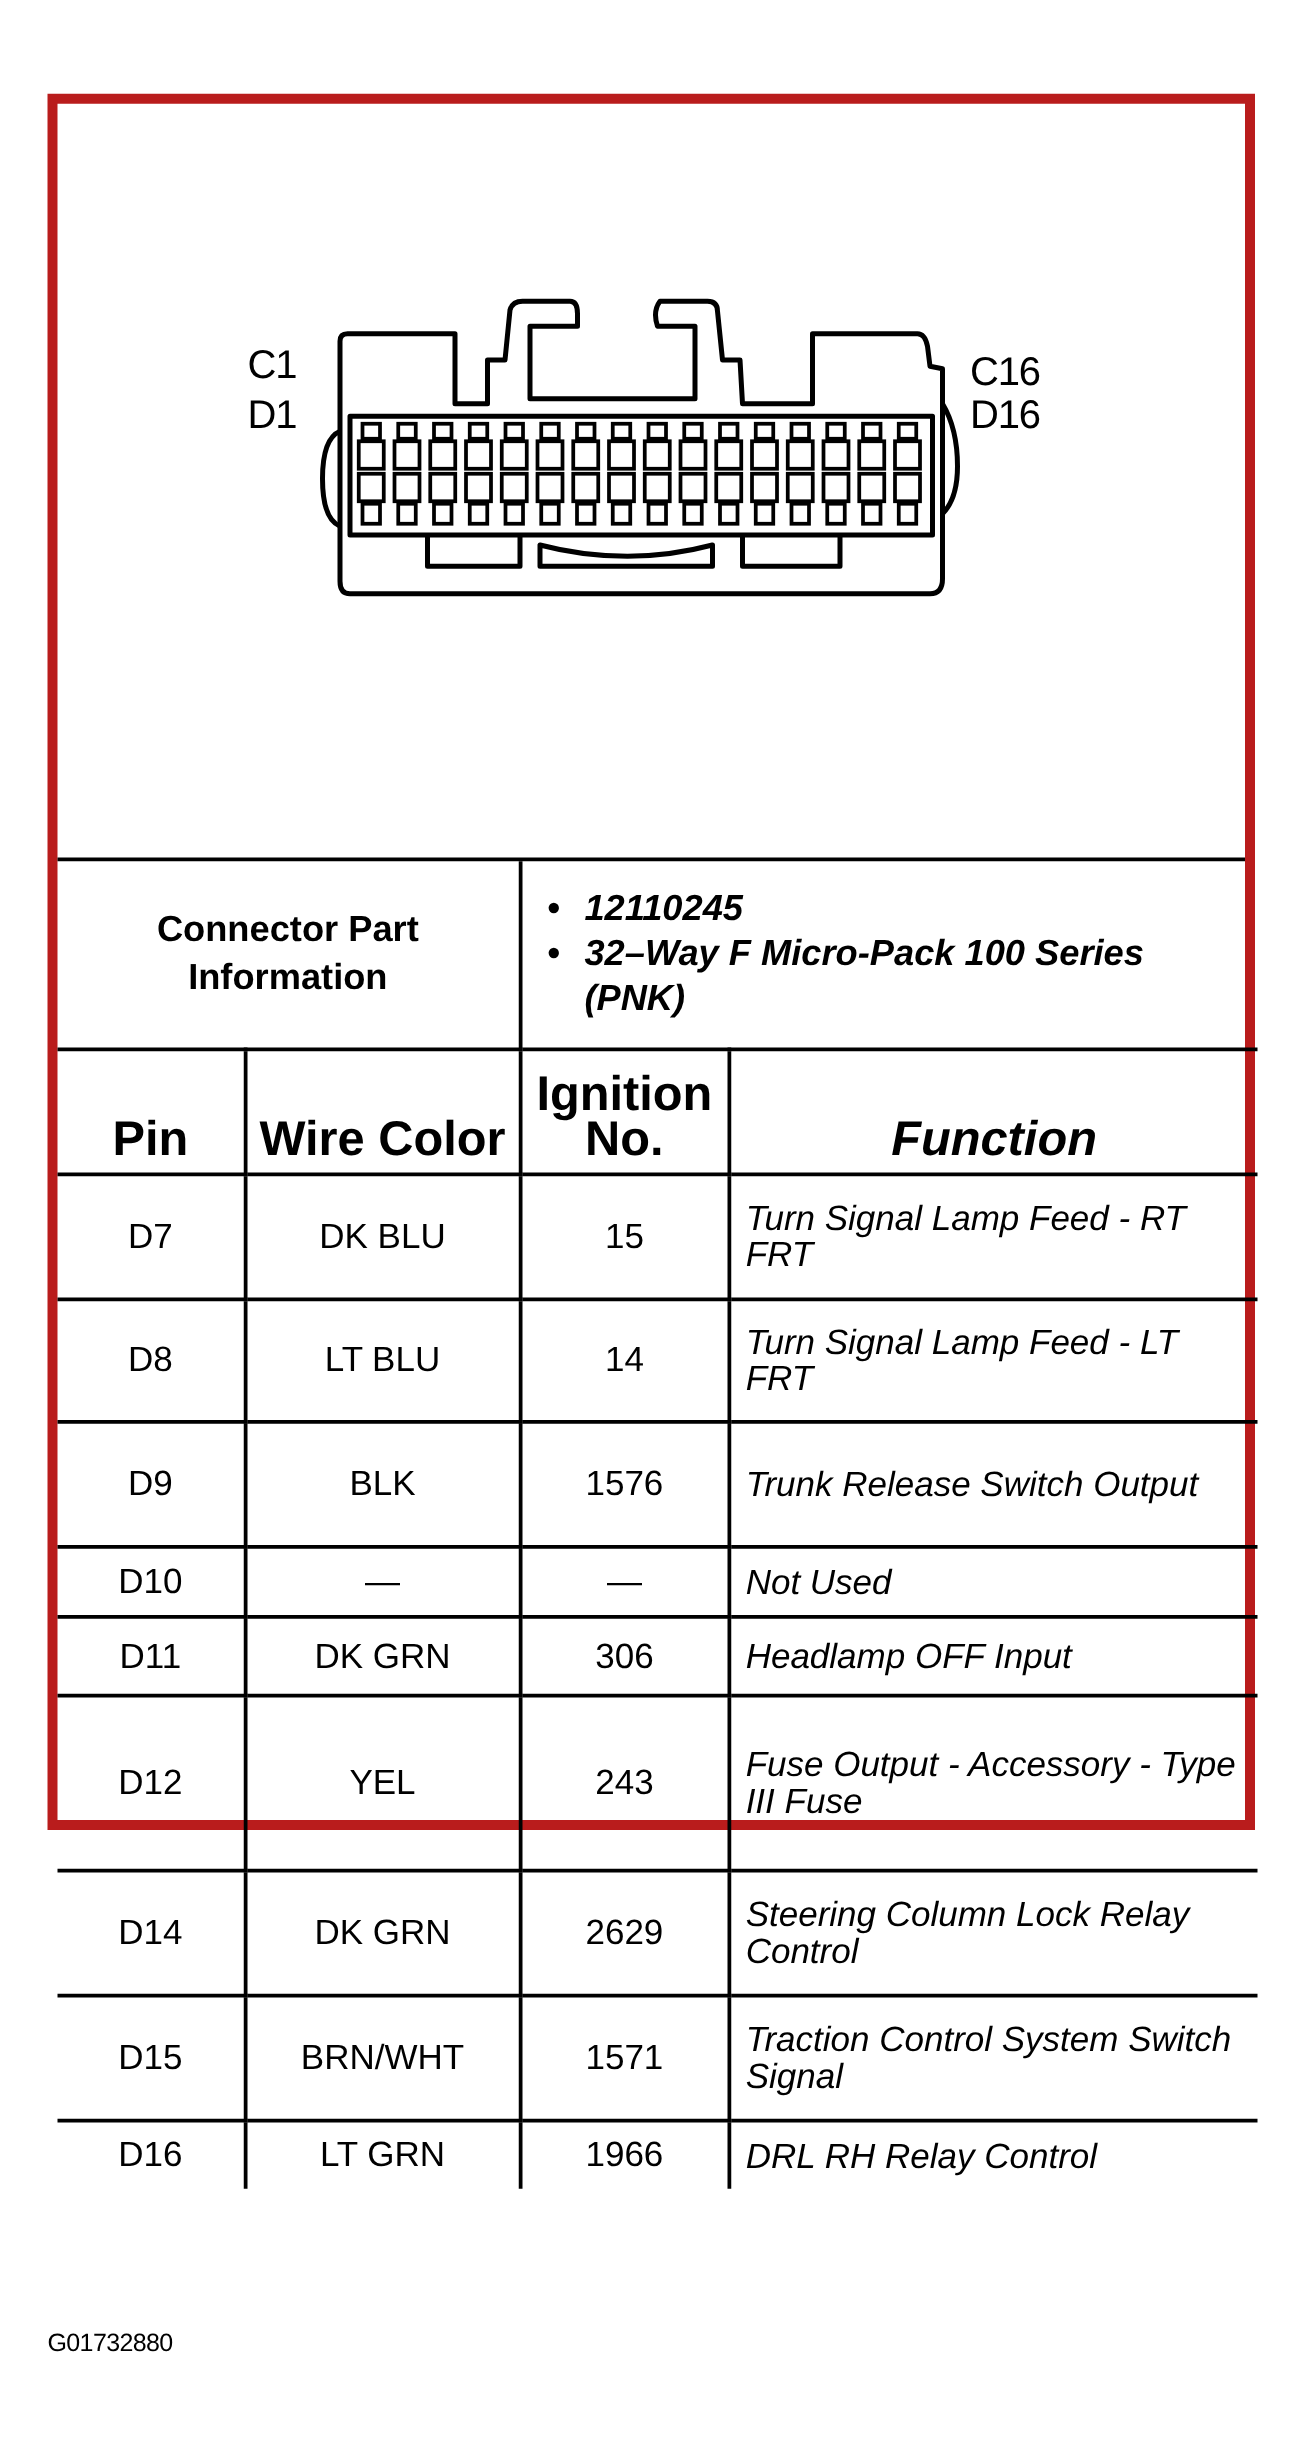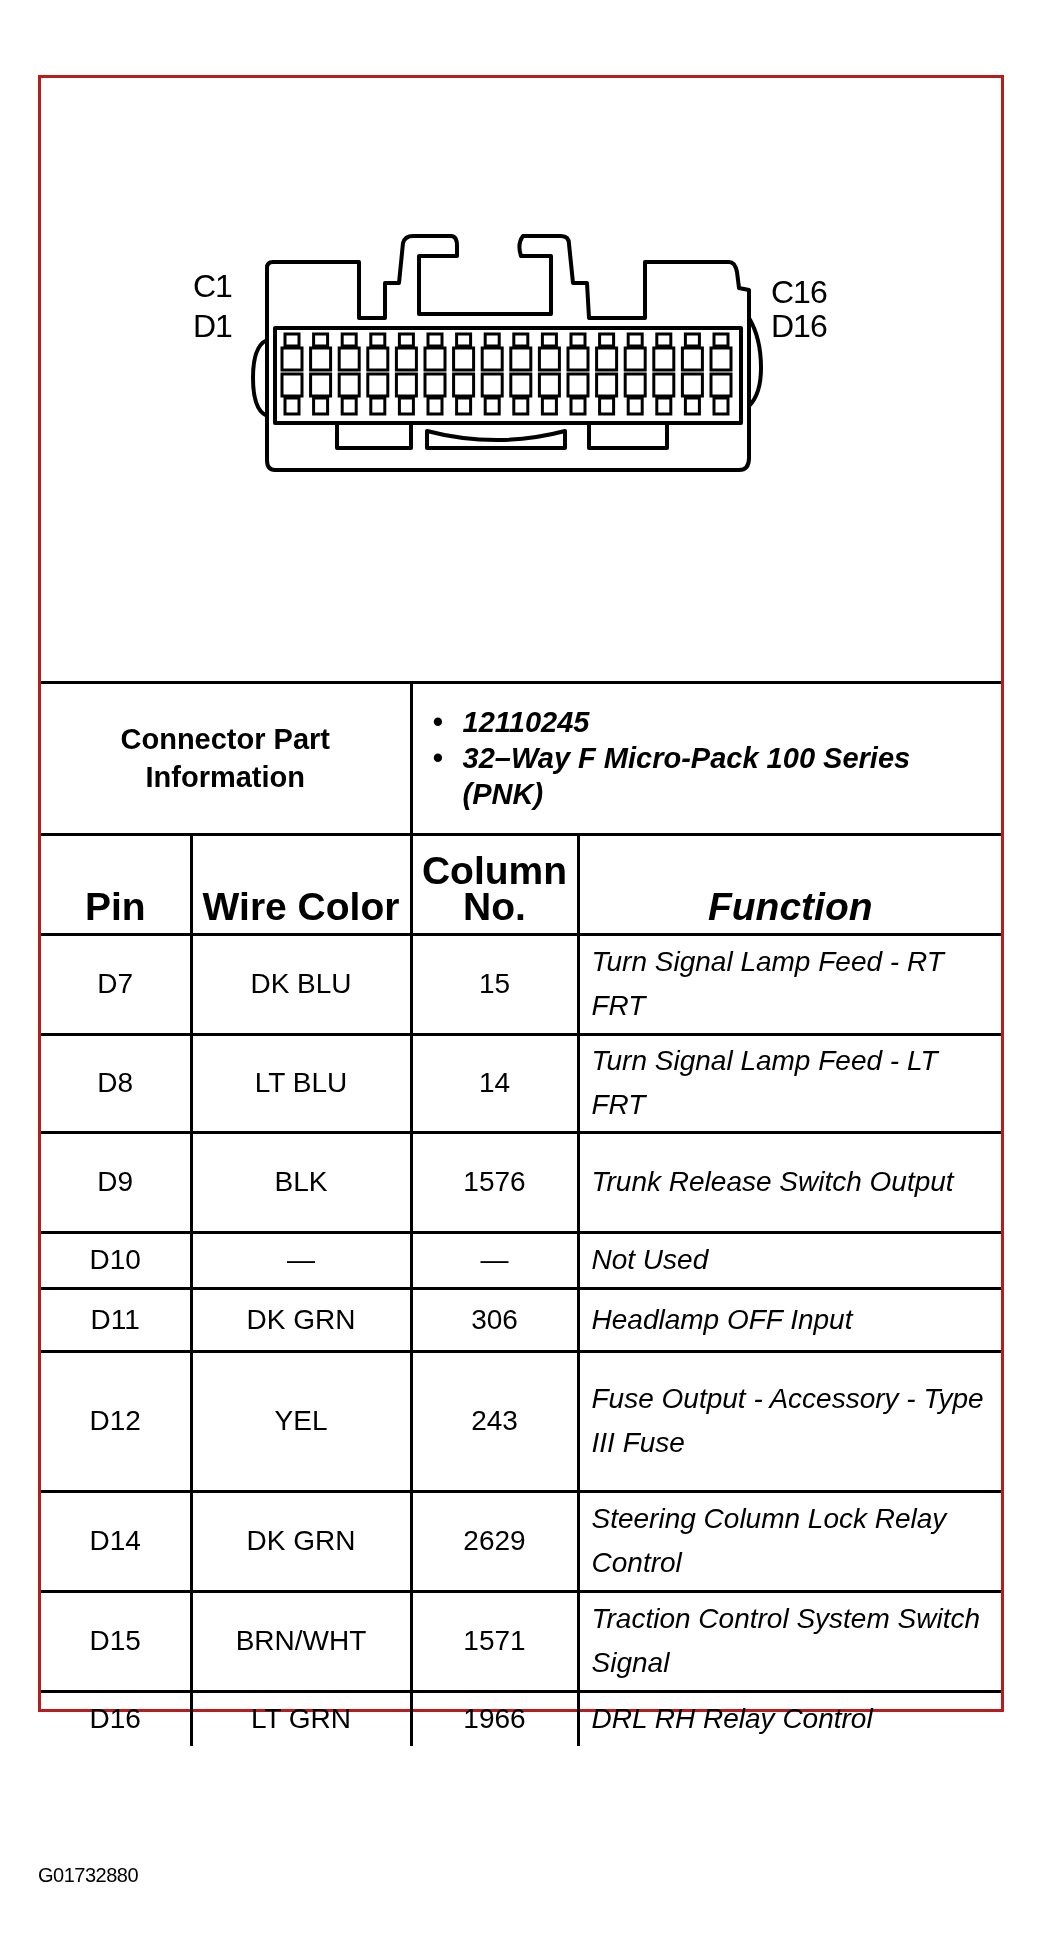--- a/index.html
+++ b/index.html
@@ -1,33 +1,33 @@
 <!DOCTYPE html>
 <html><head>
 <meta charset="utf-8">
 <style>
   html, body { margin:0; padding:0; background:#ffffff; }
   body { width:1044px; height:1960px; position:relative; font-family:"Liberation Sans", sans-serif; color:#000; overflow:hidden; }
-  .frame { position:absolute; left:38px; top:75px; width:966px; height:1637px; border:3px solid #b91c1c; box-sizing:border-box; }
+  .frame { position:absolute; left:38px; top:75px; width:966px; height:1389px; border:8px solid #b91c1c; box-sizing:border-box; }
   .diagram { position:absolute; left:0; top:0; width:100%; height:606px; border-bottom:3px solid #000; box-sizing:border-box; }
   .diagram svg { position:absolute; left:0; top:0; }
   .pin-label { position:absolute; font-size:32px; letter-spacing:-1px; }
   table { position:absolute; left:0; top:606px; width:960px; border-collapse:collapse; table-layout:fixed; }
   td, th { border:3px solid #000; padding:0 8px; vertical-align:middle; }
   tr:first-child td { border-top:none; }
   td:first-child, th:first-child { border-left:none; }
   td:last-child, th:last-child { border-right:none;font-style:italic; }
   tr:last-child td { border-bottom:none; }
   .info-label { font-weight:bold; font-size:29px; text-align:center; line-height:38px;margin-top:10px; }
   .info-value { font-weight:bold; font-size:29px; line-height:36px; padding-left:20px; }
   .info-value .b { display:block; position:relative; padding-left:30px; }
   .info-value .b::before { content:"•"; position:absolute; left:0; }
   th { font-weight:bold; font-size:39px; text-align:center; line-height:36px; vertical-align:bottom; padding-bottom:8px; }
   td.c { text-align:center; font-size:28px; }
-  td.f { font-size:28px; line-height:44px; padding-left:12px; }
+  td.f { font-size:28px; line-height:29px; padding-left:12px; }
   .footer { position:absolute; left:38px; top:1864px; font-size:20px; letter-spacing:-0.5px; }
 </style>
 </head>
 <body>
 
 <div class="frame">
   <div class="diagram">
     <svg width="960" height="600" viewBox="0 0 960 600">
       <g fill="none" stroke="#000" stroke-width="4" stroke-linejoin="round">
 
@@ -126,21 +126,21 @@
         <tr style="height:150px">
       <td colspan="2" class="info-label">Connector Part Information</td>
       <td colspan="2" class="info-value">
         <span class="b">12110245</span>
         <span class="b">32–Way F Micro-Pack 100 Series (PNK)</span>
       </td>
     </tr>
     <tr style="height:100px">
       <th>Pin</th>
       <th>Wire Color</th>
-      <th>Column No.</th>
+      <th>Ignition No.</th>
       <th>Function</th>
     </tr>
     </tbody>
       <tbody id="rows">
         <tr style="height: 100px; margin-top: 42px;">
           <td class="c">D7</td>
           <td class="c">DK BLU</td>
           <td class="c">15</td>
           <td class="f">Turn Signal Lamp Feed - RT FRT</td>
         </tr>

